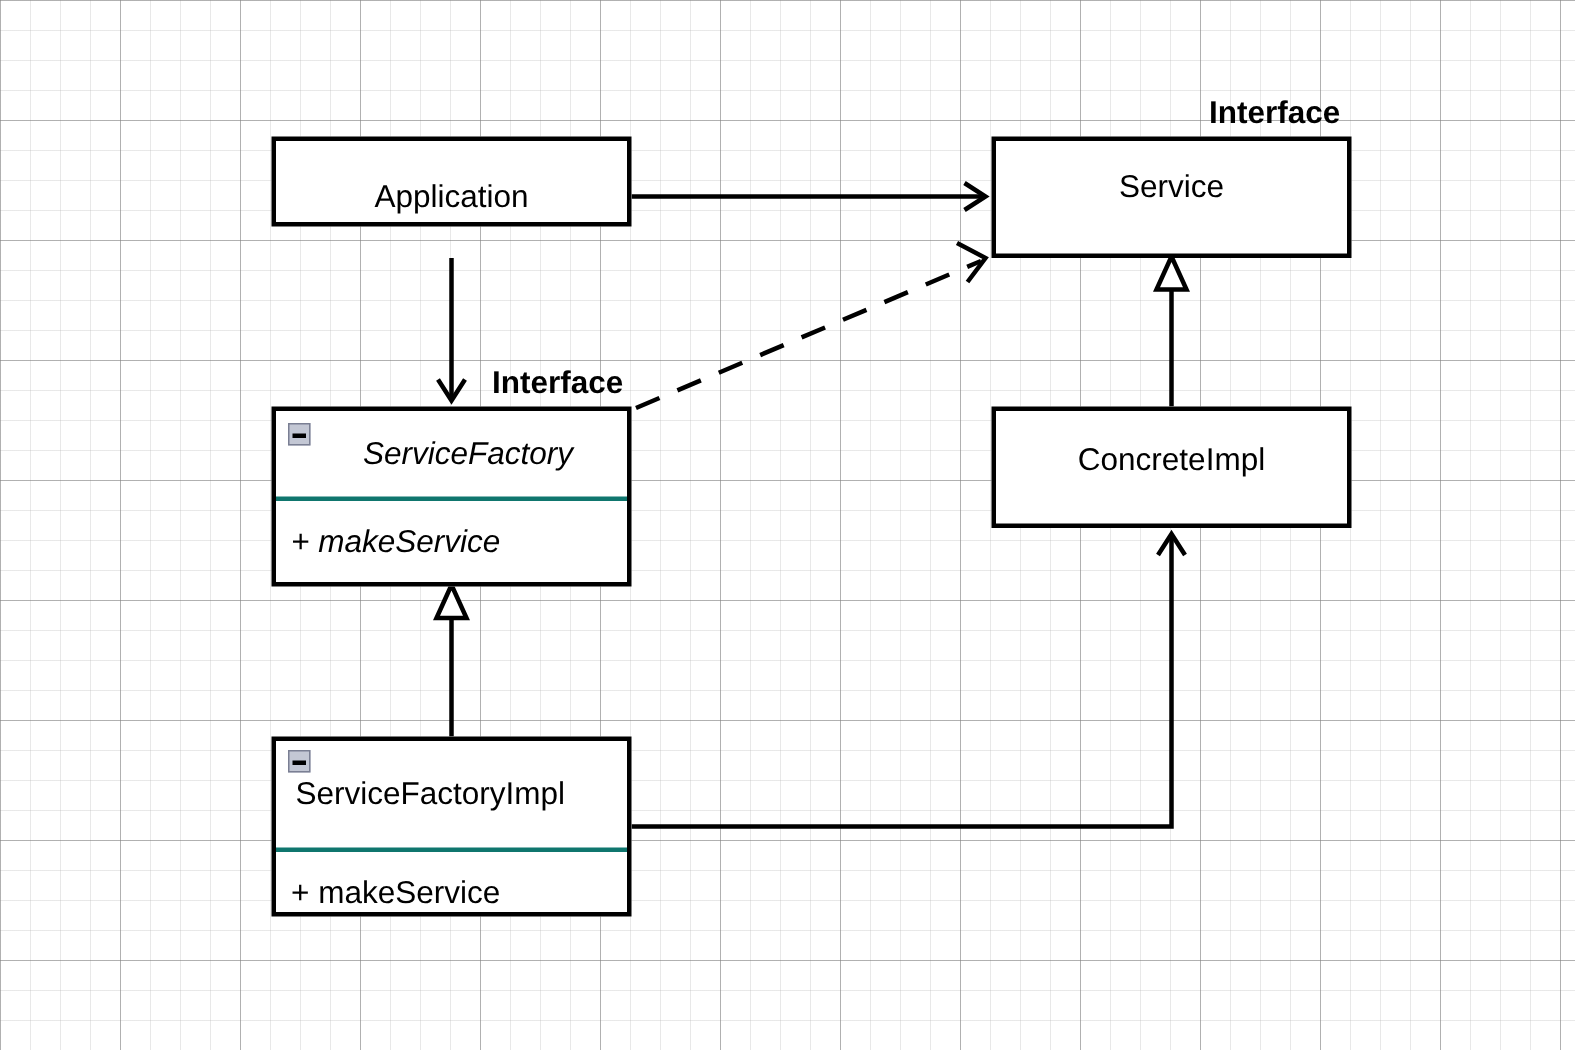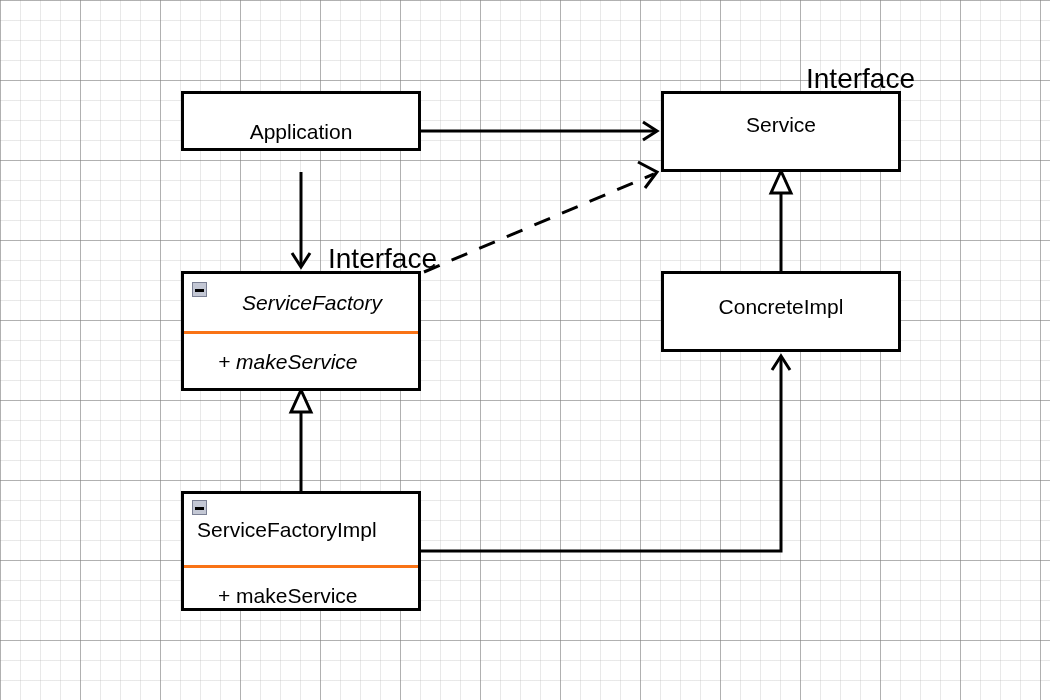--- a/index.html
+++ b/index.html
@@ -47,46 +47,46 @@
     z-index: 3;
   }
   .uml-row {
     position: relative;
     box-sizing: border-box;
     display: flex;
     align-items: center;
     width: 100%;
   }
   .row-divider {
-    border-top: 3px solid #f97316;
-    padding-left: 24px;
+    border-top: 3px solid #0f766e;
   }
   .row-center {
     justify-content: center;
   }
   .name-text {
     font-size: 21px;
     color: #000000;
     line-height: 1;
     white-space: nowrap;
   }
   .member-text {
     font-size: 21px;
     color: #000000;
     line-height: 1;
     white-space: nowrap;
     padding-left: 10px;
   }
   .stereo-label {
     position: absolute;
-    font-size: 28px;
+    font-size: 21px;
     color: #000000;
     line-height: 1;
     white-space: nowrap;
     z-index: 4;
+    font-weight: bold;
   }
   .collapse-icon {
     position: absolute;
     width: 15px;
     height: 15px;
     box-sizing: border-box;
     border: 1px solid #7a7f93;
     background-color: #c3c7d4;
     z-index: 5;
   }

